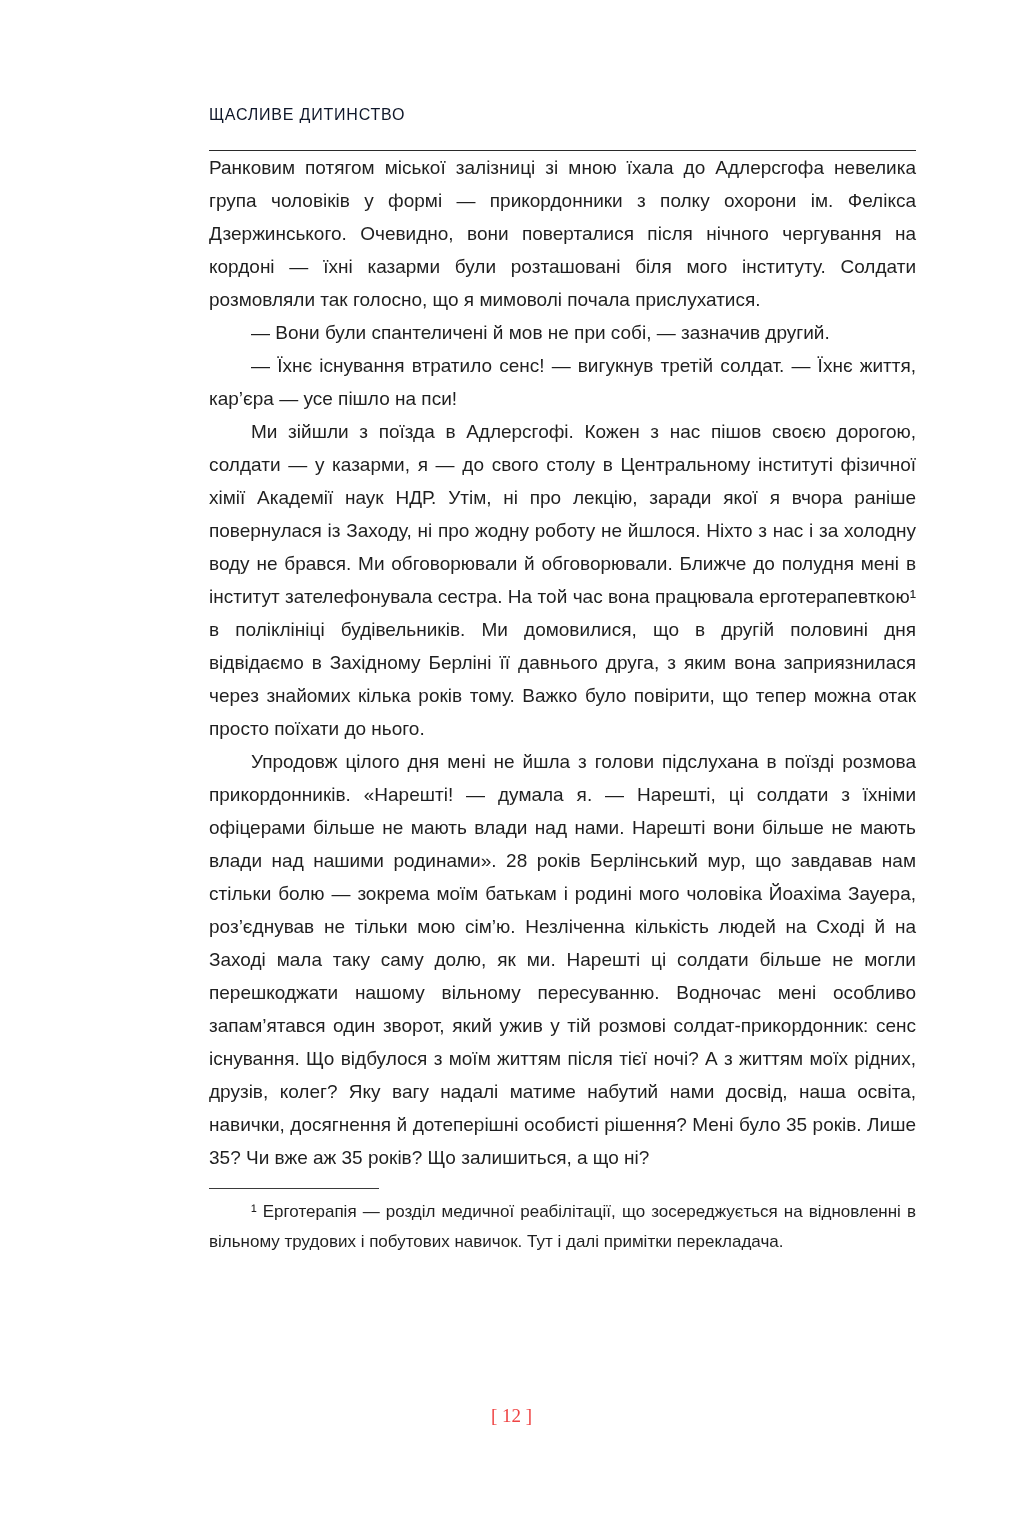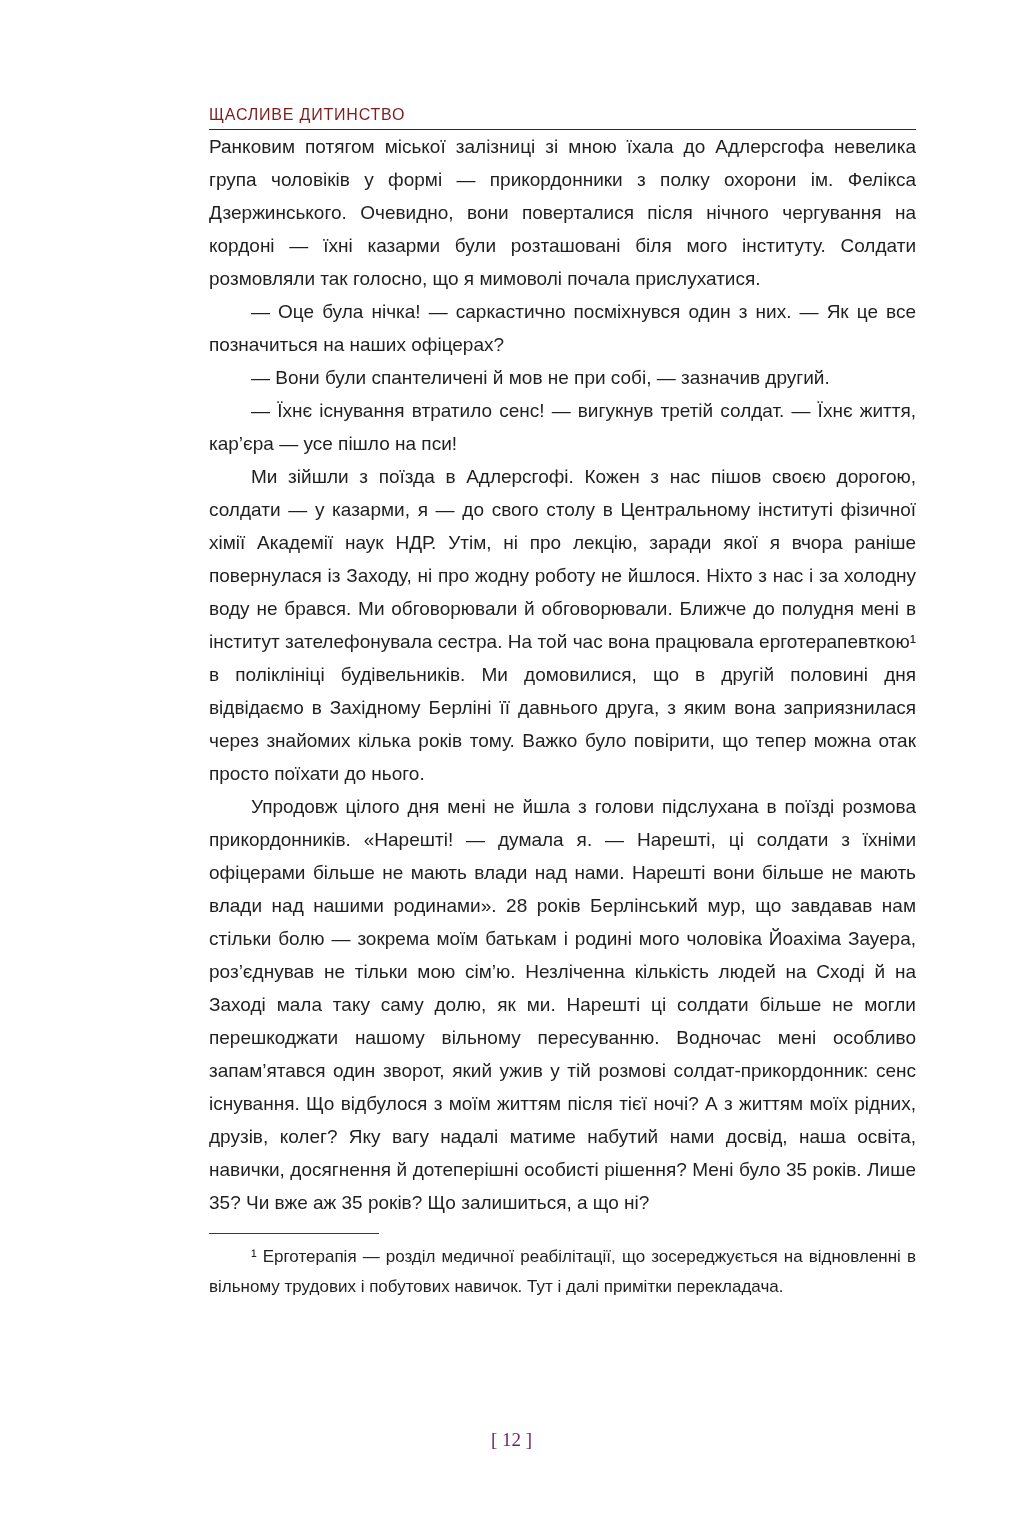--- a/index.html
+++ b/index.html
@@ -16,22 +16,22 @@
   .content {
     position: absolute;
     left: 209px;
     top: 106px;
     width: 707px;
   }
   .running-head {
     font-size: 16px;
     font-weight: 400;
     letter-spacing: 0.8px;
-    color: #7f1d1d;
-    padding-bottom: 5px;
+    color: #0f172a;
+    padding-bottom: 26px;
     border-bottom: 1.3px solid #2a2a2a;
   }
   .body-text {
     margin-top: 0;
     font-size: 19px;
     line-height: 33px;
     text-align: justify;
   }
   .body-text p { text-indent: 0; }
   .body-text p.indent { text-indent: 42px; }
@@ -48,34 +48,32 @@
   }
   .footnote .fn-indent { display: inline-block; width: 42px; }
   .page-number {
     position: absolute;
     top: 1405px;
     left: 0;
     width: 100%;
     text-align: center;
     font-size: 19px;
     font-family: "Liberation Serif", serif;
-    color: #701a75;
-    margin-top: 24px;
+    color: #ef4444;
   }
 </style>
 </head>
 <body>
 
 <div class="page">
   <div class="content">
     <div class="running-head">ЩАСЛИВЕ ДИТИНСТВО</div>
 
     <div class="body-text">
       <p>Ранковим потягом міської залізниці зі мною їхала до Адлерсгофа невелика група чоловіків у формі — прикордонники з полку охорони ім. Фелікса Дзержинського. Очевидно, вони поверталися після нічного чергування на кордоні — їхні казарми були розташовані біля мого інституту. Солдати розмовляли так голосно, що я мимоволі почала прислухатися.</p>
-      <p class="indent">— Оце була нічка! — саркастично посміхнувся один з них. — Як це все позначиться на наших офіцерах?</p>
       <p class="indent">— Вони були спантеличені й мов не при собі, — зазначив другий.</p>
       <p class="indent">— Їхнє існування втратило сенс! — вигукнув третій солдат. — Їхнє життя, кар’єра — усе пішло на пси!</p>
       <p class="indent">Ми зійшли з поїзда в Адлерсгофі. Кожен з нас пішов своєю дорогою, солдати — у казарми, я — до свого столу в Центральному інституті фізичної хімії Академії наук НДР. Утім, ні про лекцію, заради якої я вчора раніше повернулася із Заходу, ні про жодну роботу не йшлося. Ніхто з нас і за холодну воду не брався. Ми обговорювали й обговорювали. Ближче до полудня мені в інститут зателефонувала сестра. На той час вона працювала ерготерапевткою¹ в поліклініці будівельників. Ми домовилися, що в другій половині дня відвідаємо в Західному Берліні її давнього друга, з яким вона заприязнилася через знайомих кілька років тому. Важко було повірити, що тепер можна отак просто поїхати до нього.</p>
       <p class="indent">Упродовж цілого дня мені не йшла з голови підслухана в поїзді розмова прикордонників. «Нарешті! — думала я. — Нарешті, ці солдати з їхніми офіцерами більше не мають влади над нами. Нарешті вони більше не мають влади над нашими родинами». 28 років Берлінський мур, що завдавав нам стільки болю — зокрема моїм батькам і родині мого чоловіка Йоахіма Зауера, роз’єднував не тільки мою сім’ю. Незліченна кількість людей на Сході й на Заході мала таку саму долю, як ми. Нарешті ці солдати більше не могли перешкоджати нашому вільному пересуванню. Водночас мені особливо запам’ятався один зворот, який ужив у тій розмові солдат-прикордонник: сенс існування. Що відбулося з моїм життям після тієї ночі? А з життям моїх рідних, друзів, колег? Яку вагу надалі матиме набутий нами досвід, наша освіта, навички, досягнення й дотеперішні особисті рішення? Мені було 35 років. Лише 35? Чи вже аж 35 років? Що залишиться, а що ні?</p>
     </div>
 
     <div class="footnote-rule"></div>
 
     <div class="footnote"><span class="fn-indent"></span><span>¹  Ерготерапія — розділ медичної реабілітації, що зосереджується на відновленні в вільному трудових і побутових навичок. Тут і далі примітки перекладача.</span></div>
   </div>

